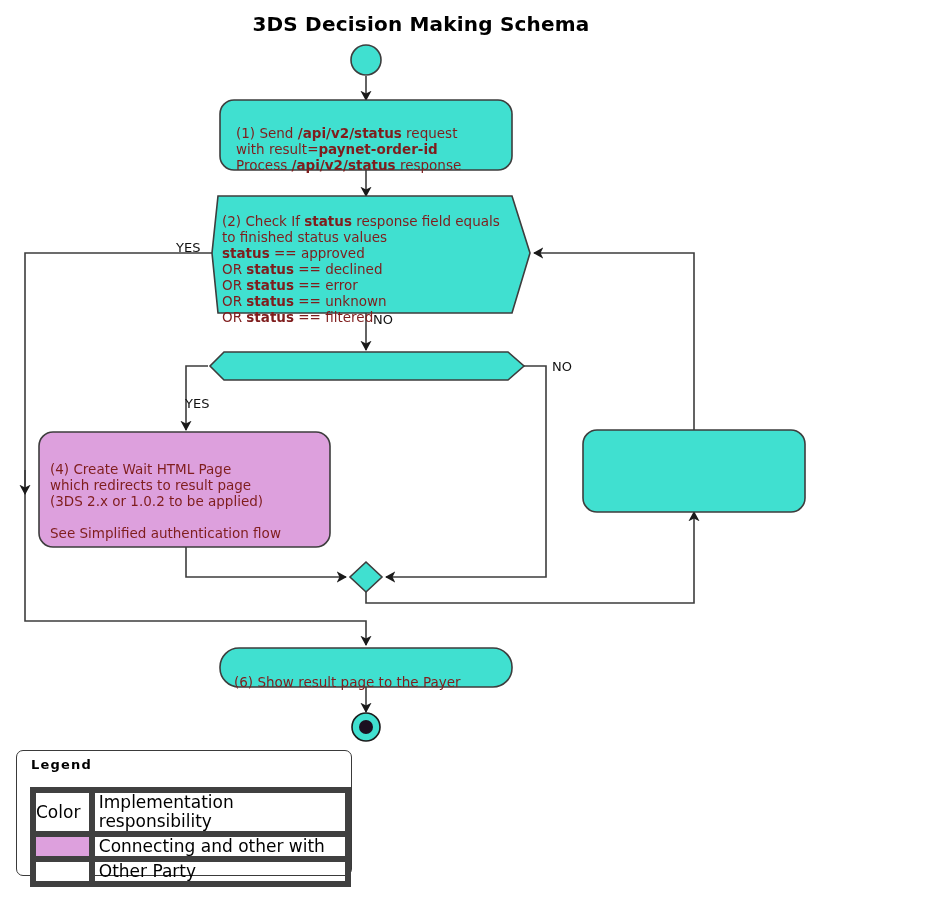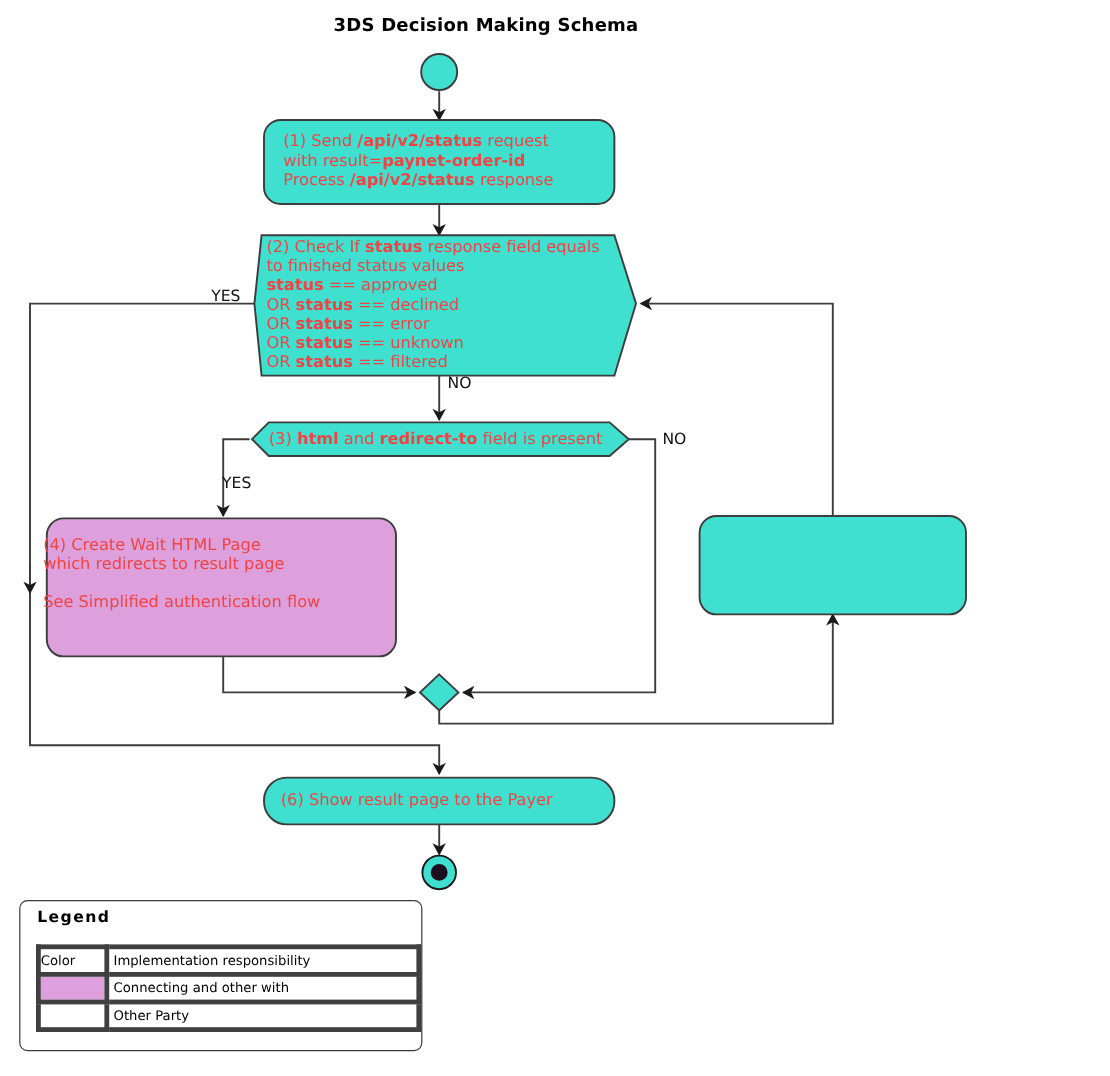--- a/index.html
+++ b/index.html
@@ -39,29 +39,31 @@
     white-space: pre;
     color: #1a0d1f;
     line-height: 16px;
   }
   .title {
     position: absolute;
     left: 0;
     top: 12px;
     width: 810px;
     text-align: center;
-    font-size: 15px;
+    font-size: 20px;
     font-weight: bold;
     color: #000000;
     letter-spacing: 0.2px;
     pointer-events: auto;
+    padding-left: 16px;
   }
   .node-text {
     font-size: 13.5px;
-    color: #ef4444;
+    color: #7f1d1d;
+    margin-top: 15px;
   }
   .node-text b { font-weight: bold; }
   .edge-label {
     font-size: 13px;
     color: #111111;
   }
   
   .legend-box {
     position: absolute;
     left: 16px;
@@ -85,25 +87,25 @@
   }
   .legend-table {
     position: absolute;
     left: 13px;
     top: 36px;
     border-collapse: collapse;
     font-size: 14.5px;
     color: #000;
   }
   .legend-table td {
-    border: 4px solid #404040;
+    border: 6px solid #404040;
     padding: 0px 4px;
     height: 19px;
     line-height: 19px;
-    font-size: 11px;
+    font-size: 17px;
     vertical-align: middle;
     margin-left: 45px;
   }
   .legend-table td.swatch { width: 54px; padding: 0; }
   .legend-table td.desc { width: 258px; }
   .sw-fill { display:block; width:100%; height:19px; }
 </style>
 </head>
 <body>
 
@@ -162,23 +164,22 @@
   </svg>
 
   <div class="html-layer">
 
     <div class="title">3DS Decision Making Schema</div>
 
     <div class="lbl node-text" style="left:236px; top:110px; width:272px;"><div><span>(1) Send </span><b>/api/v2/status</b><span> request</span></div><div><span>with result=</span><b>paynet-order-id</b></div><div><span>Process </span><b>/api/v2/status</b><span> response</span></div></div>
 
     <div class="lbl node-text" style="left:222px; top:198px; width:300px;"><div><span>(2) Check If </span><b>status</b><span> response field equals</span></div><div><span>to finished status values</span></div><div><b>status</b><span> == approved</span></div><div><span>OR </span><b>status</b><span> == declined</span></div><div><span>OR </span><b>status</b><span> == error</span></div><div><span>OR </span><b>status</b><span> == unknown</span></div><div><span>OR </span><b>status</b><span> == filtered</span></div></div>
 
-    <div class="lbl node-text" style="left:224px; top:358px; width:290px;"><div><span>(3) </span><b>html</b><span> and </span><b>redirect-to</b><span> field is present</span></div></div>
-
-    <div class="lbl node-text" style="left:36px; top:446px; width:270px;"><div><span>(4) Create Wait HTML Page</span></div><div><span>which redirects to result page</span></div><div style="height: 16px;">&nbsp;</div><div><span>See Simplified authentication flow</span></div></div>
+
+    <div class="lbl node-text" style="left:50px; top:446px; width:270px;"><div><span>(4) Create Wait HTML Page</span></div><div><span>which redirects to result page</span></div><div><span>(3DS 2.x or 1.0.2 to be applied)</span></div><div style="height: 16px;">&nbsp;</div><div><span>See Simplified authentication flow</span></div></div>
 
 
     <div class="lbl node-text" style="left:234px; top:659px; width:270px;"><div><span>(6) Show result page to the Payer</span></div></div>
 
     <div class="lbl edge-label" style="left:176px; top:240px;">YES</div>
     <div class="lbl edge-label" style="left:373px; top:312px;">NO</div>
     <div class="lbl edge-label" style="left:185px; top:396px;">YES</div>
     <div class="lbl edge-label" style="left:552px; top:359px;">NO</div>
 
     <div class="legend-box">

